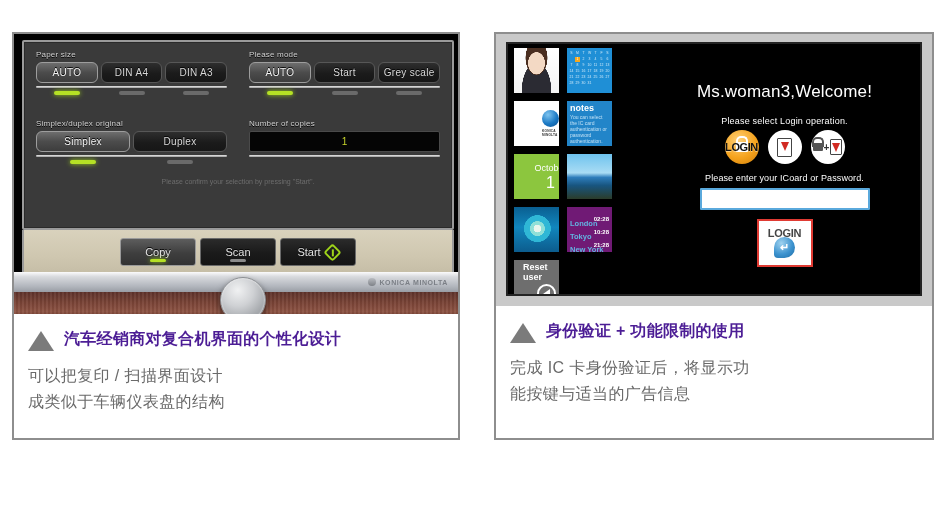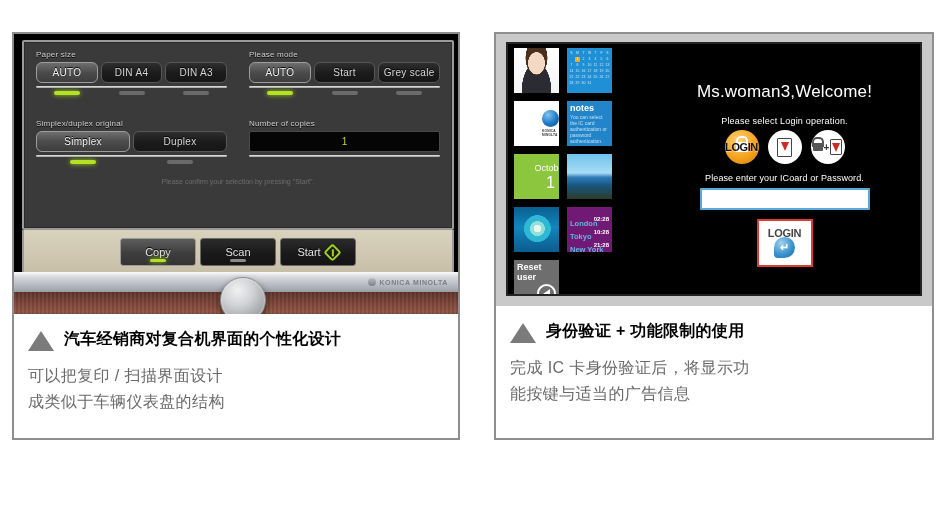--- a/index.html
+++ b/index.html
@@ -195,21 +195,21 @@
   }
   .tile-island {
     background:
       radial-gradient(ellipse at 52% 48%, #eaf6ee 0 11%, #8fe0d8 12% 22%, #2fb7d6 23% 40%, transparent 41%),
       linear-gradient(180deg,#0a5f91 0%,#1186bd 45%,#0c5c8d 100%);
   }
   .tile-clock { background:#701a75; padding:10px 3px; position:relative; }
   .tile-clock .c-city { color:#63b4e2; font-size:7.5px; line-height:13px; font-weight:bold; }
   .tile-clock .c-time { color:#ffffff; font-size:6px; position:absolute; right:3px; font-weight:bold; }
   .tile-reset {
-    background:#6e6e6e; width:45px; height:45px; position:relative; padding:2px 3px;
+    background:#6e6e6e; width:45px; height:45px; position:relative; padding:2px 9px;
   }
   .tile-reset .r-t { color:#fff; font-size:9px; font-weight:bold; line-height:10px; }
   .arrow-circle {
     position:absolute; right:3px; bottom:2px; width:19px; height:19px;
     border-radius:50%; border:2px solid #fff;
     display:flex; align-items:center; justify-content:center;
   }
   .arrow-circle::before {
     content:""; width:0; height:0;
     border-top:5px solid transparent; border-bottom:5px solid transparent;
@@ -276,21 +276,21 @@
   .caption { padding:0 14px; }
   .cap-head {
     display:flex; align-items:flex-start; gap:10px; margin-top:14px;
   }
   .tri {
     width:0; height:0; margin-top:3px;
     border-left:13px solid transparent; border-right:13px solid transparent;
     border-bottom:20px solid #7b7b7b; flex:none;
   }
   .cap-title {
-    font-size:16px; font-weight:bold; color:#000000; line-height:22px;
+    font-size:16px; font-weight:bold; color:#4c1d95; line-height:22px;
     letter-spacing:.3px;
   }
   .cap-body {
     margin-top:12px; 
     font-size:16px; color:#6a6a6a; line-height:26px; letter-spacing:.4px;
   }
   .cap-body div { white-space:nowrap; }
 </style>
 </head>
 <body>

